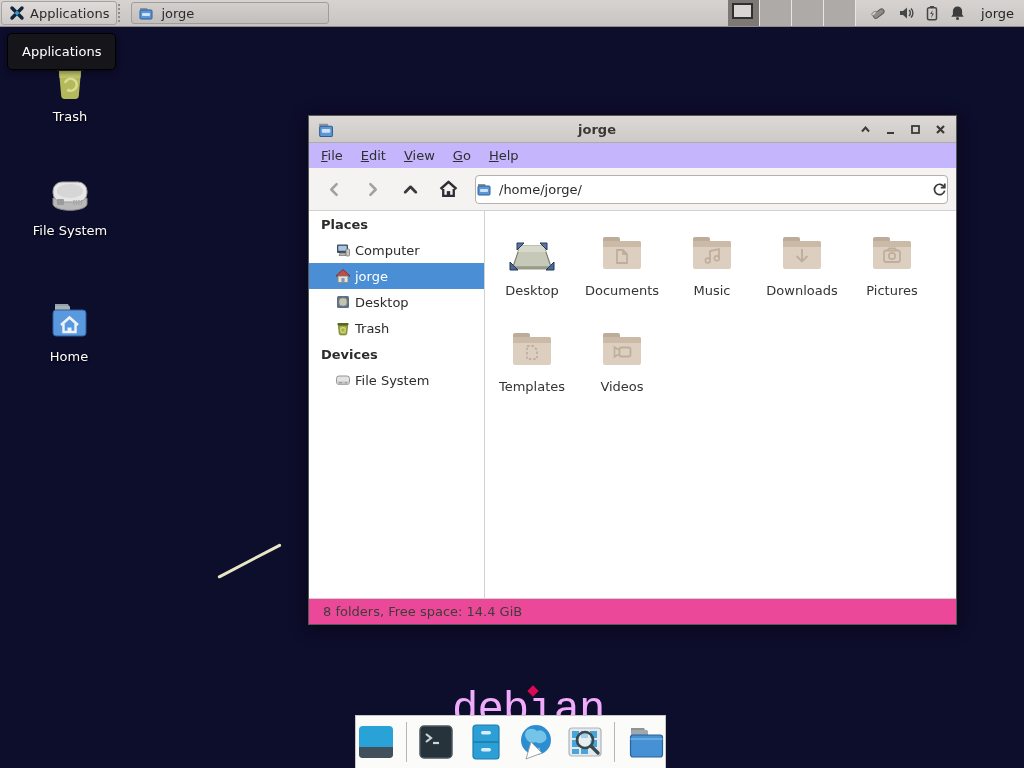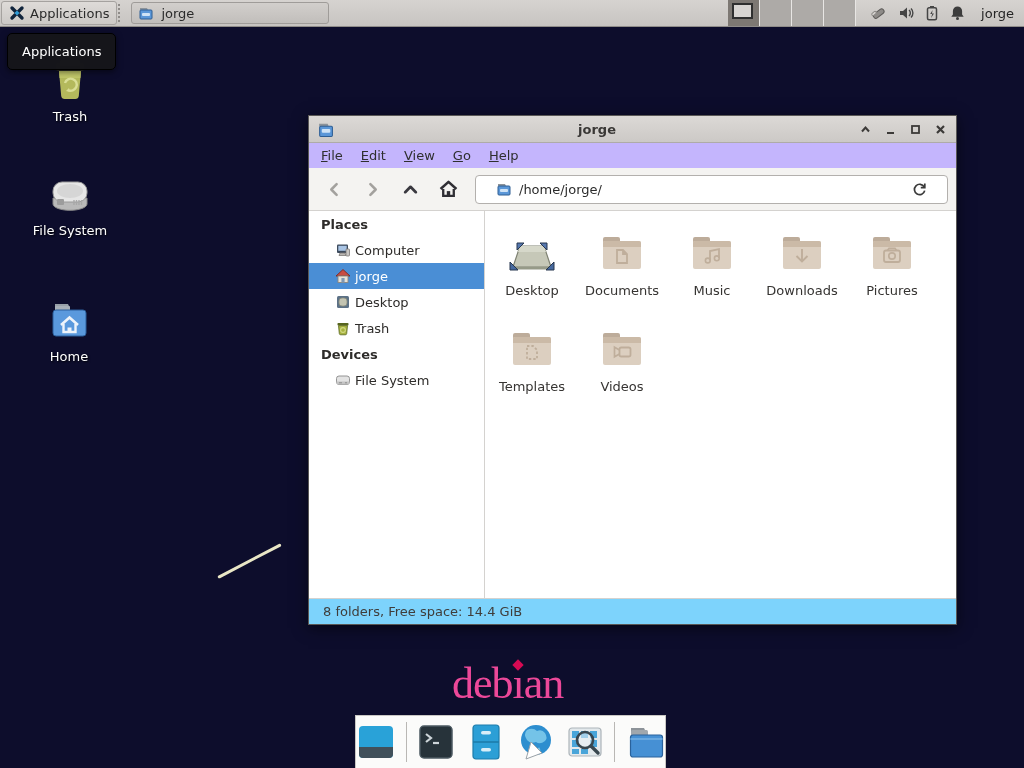--- a/index.html
+++ b/index.html
@@ -109,21 +109,21 @@
 
   .toolbar {
     height:43px; flex:0 0 43px; background:#f4f3f1;
     border-bottom:1px solid #d4d2cf;
     display:flex; align-items:center; padding:0 8px; gap:4px;
   }
   .tool-btn { width:34px; height:32px; display:flex; align-items:center; justify-content:center; border-radius:3px; }
   .pathbar {
     flex:1; height:29px; margin-left:6px;
     background:#fff; border:1px solid #b3b0ad; border-radius:4px;
-    display:flex; align-items:center; gap:7px; padding:0 20px;
+    display:flex; align-items:center; gap:7px; padding:0 0;
     color:#2b2b2b;
   }
   .pathbar .path-text { flex:1; }
 
   .fm-body { flex:1; display:flex; min-height:0; }
   .sidebar {
     width:176px; flex:0 0 176px; background:#fff;
     border-right:1px solid #d4d2cf; 
     overflow:hidden;
   }
@@ -139,30 +139,30 @@
     display:flex; flex-direction:column;
   }
   .file-row { display:flex; }
   .file-cell {
     width:90px; height:96px; display:flex; flex-direction:column;
     align-items:center; gap:6px; padding-top:4px;
   }
   .file-cell .fname { font-size:13px; color:#363432; }
 
   .statusbar {
-    height:26px; flex:0 0 26px; background:#7dd3fc;
+    height:26px; flex:0 0 26px; background:#ec4899;
     border-top:1px solid #d4d2cf;
     display:flex; align-items:center; padding:0 14px; color:#3f3d3b;
   }
 
   
   #debian {
-    position:absolute; left:452px; top:658px; z-index:4;
-    font-family:Liberation Serif, serif;
-    font-size:44px; color:#ec4899; letter-spacing:-1px;
+    position:absolute; left:452px; top:685px; z-index:4;
+    font-family:Liberation Mono, monospace;
+    font-size:44px; color:#f0abfc; letter-spacing:-1px;
   }
   #debian .logo-i { position:relative; }
   #debian .logo-i::after {
     content:''; position:absolute; left:1px; top:2px;
     width:8px; height:8px; background:#d70a53; transform:rotate(45deg);
   }
 
   
   #dock {
     position:absolute; left:355px; top:715px; width:311px; height:53px;

